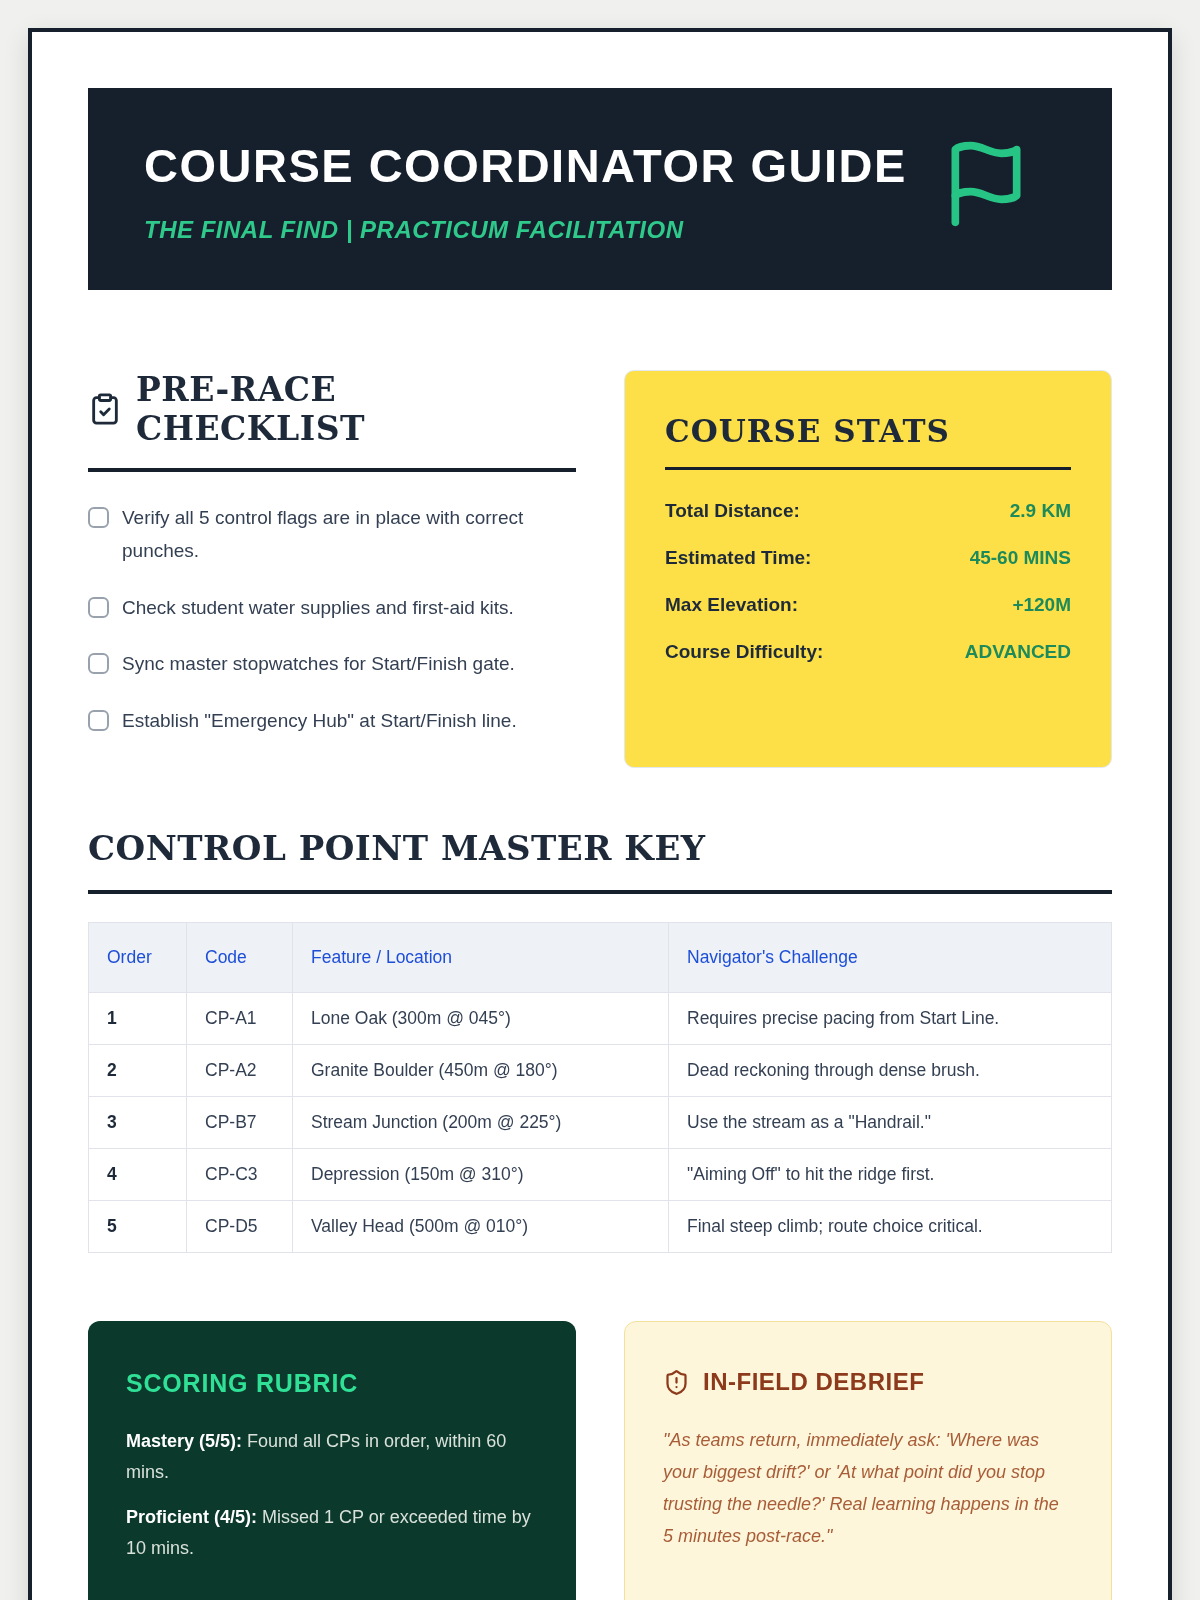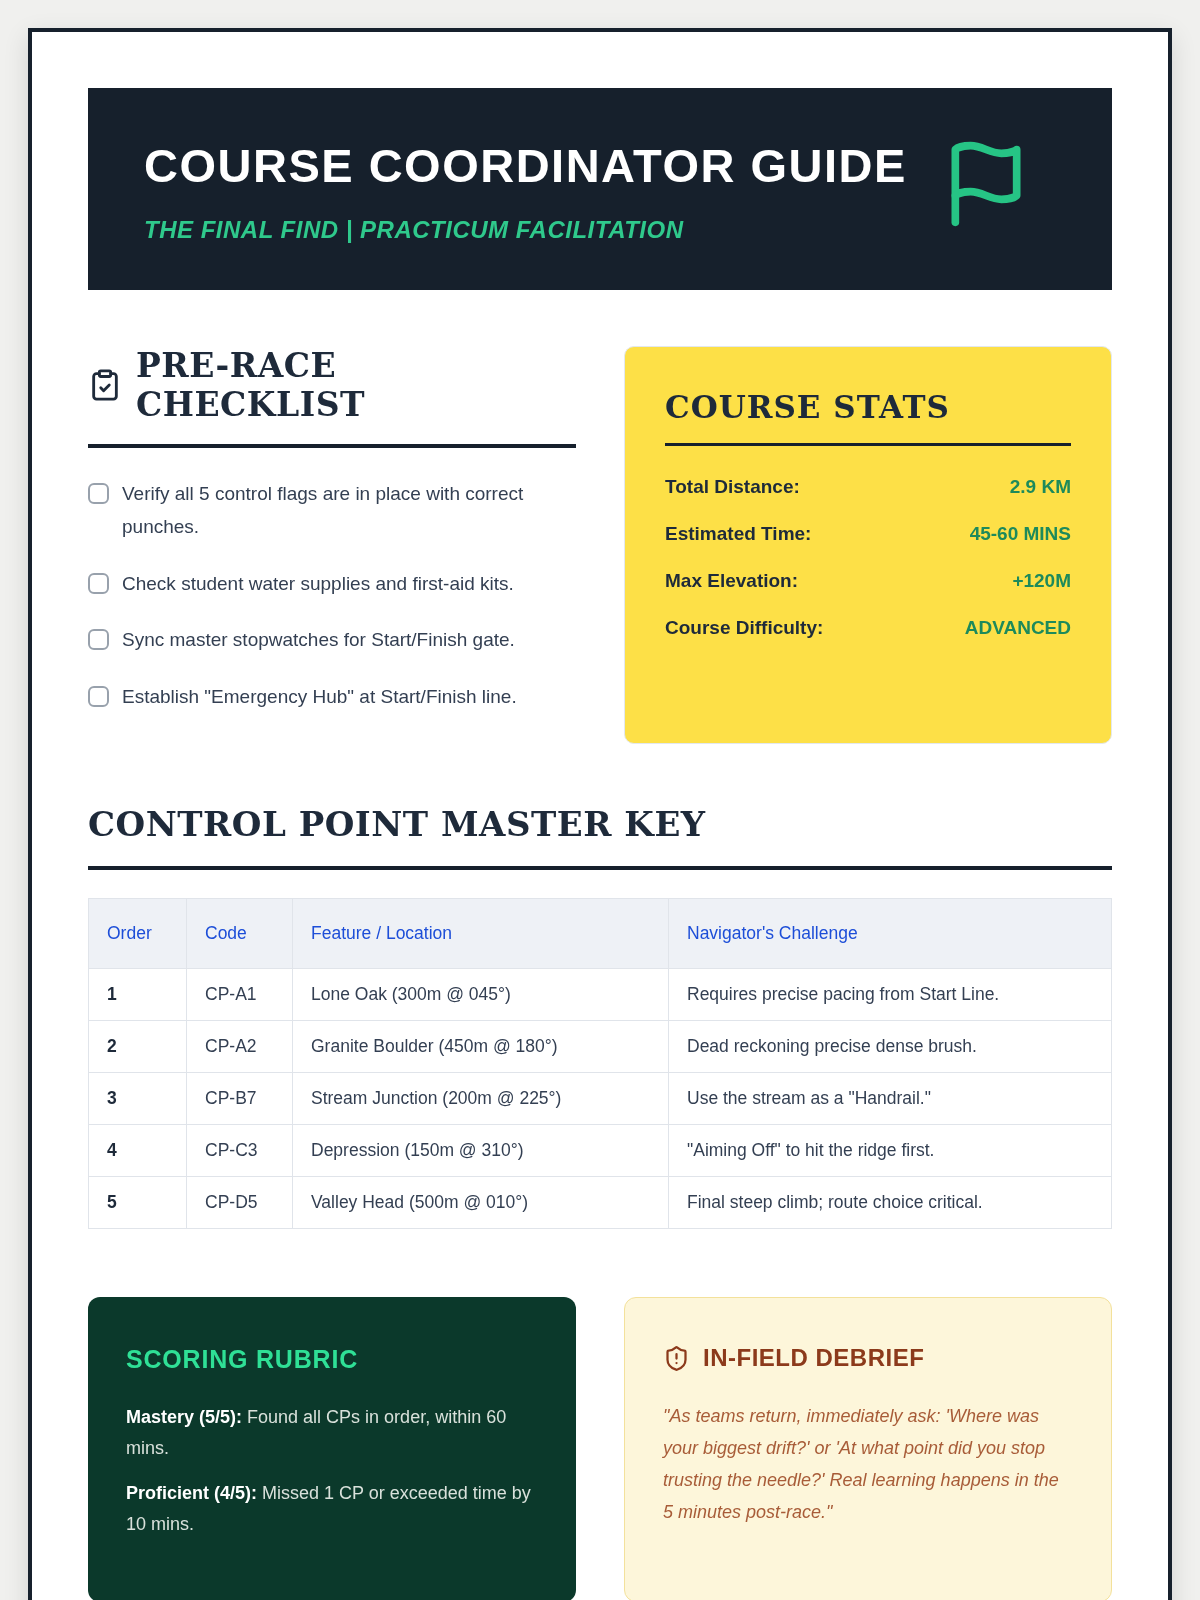--- a/index.html
+++ b/index.html
@@ -50,21 +50,21 @@
     color: #1e2a3a;
     font-weight: 700;
     letter-spacing: 0.5px;
   }
   .rule { border: none; border-top: 4px solid #16202c; }
   
   .two-col {
     display: grid;
     grid-template-columns: 1fr 1fr;
     gap: 48px;
-    margin-top: 56px;
+    margin-top: 80px;
   }
   
   .check-head { display: flex; align-items: center; gap: 14px; font-size: 33px; }
   .check-head svg { width: 34px; height: 34px; color: #1e2a3a; flex: 0 0 auto; }
   .checklist-col .rule { margin-top: 20px; }
   .check-items { list-style: none; margin-top: 30px; }
   .check-items li {
     display: flex;
     align-items: flex-start;
     gap: 13px;
@@ -263,21 +263,21 @@
         <tr>
           <td class="order">1</td>
           <td>CP-A1</td>
           <td>Lone Oak (300m @ 045°)</td>
           <td>Requires precise pacing from Start Line.</td>
         </tr>
         <tr>
           <td class="order">2</td>
           <td>CP-A2</td>
           <td>Granite Boulder (450m @ 180°)</td>
-          <td>Dead reckoning precise dense brush.</td>
+          <td>Dead reckoning through dense brush.</td>
         </tr>
         <tr>
           <td class="order">3</td>
           <td>CP-B7</td>
           <td>Stream Junction (200m @ 225°)</td>
           <td>Use the stream as a "Handrail."</td>
         </tr>
         <tr>
           <td class="order">4</td>
           <td>CP-C3</td>

